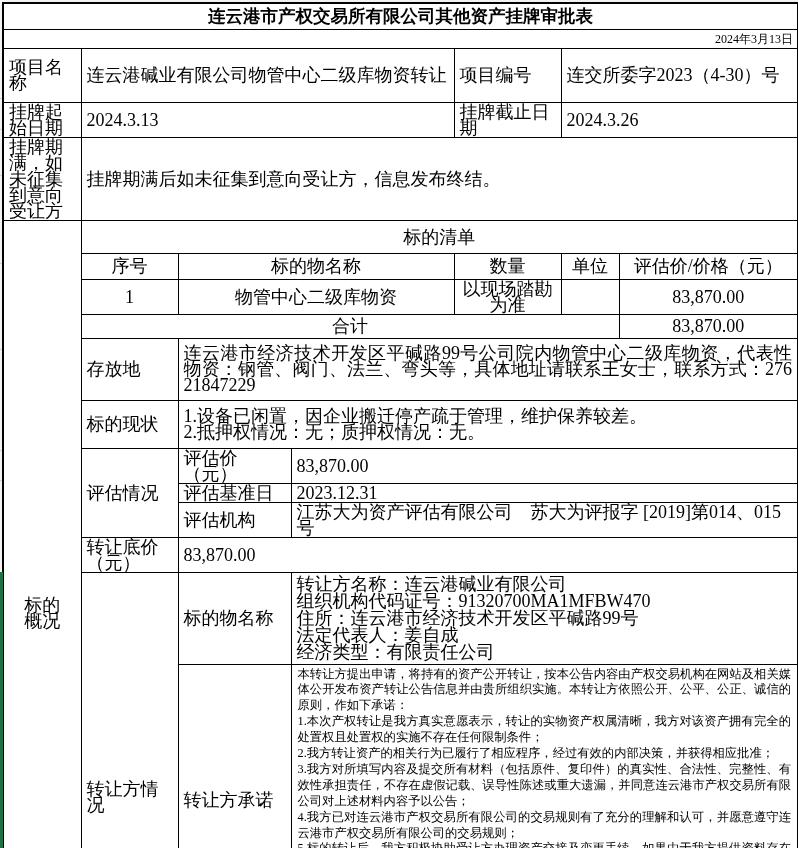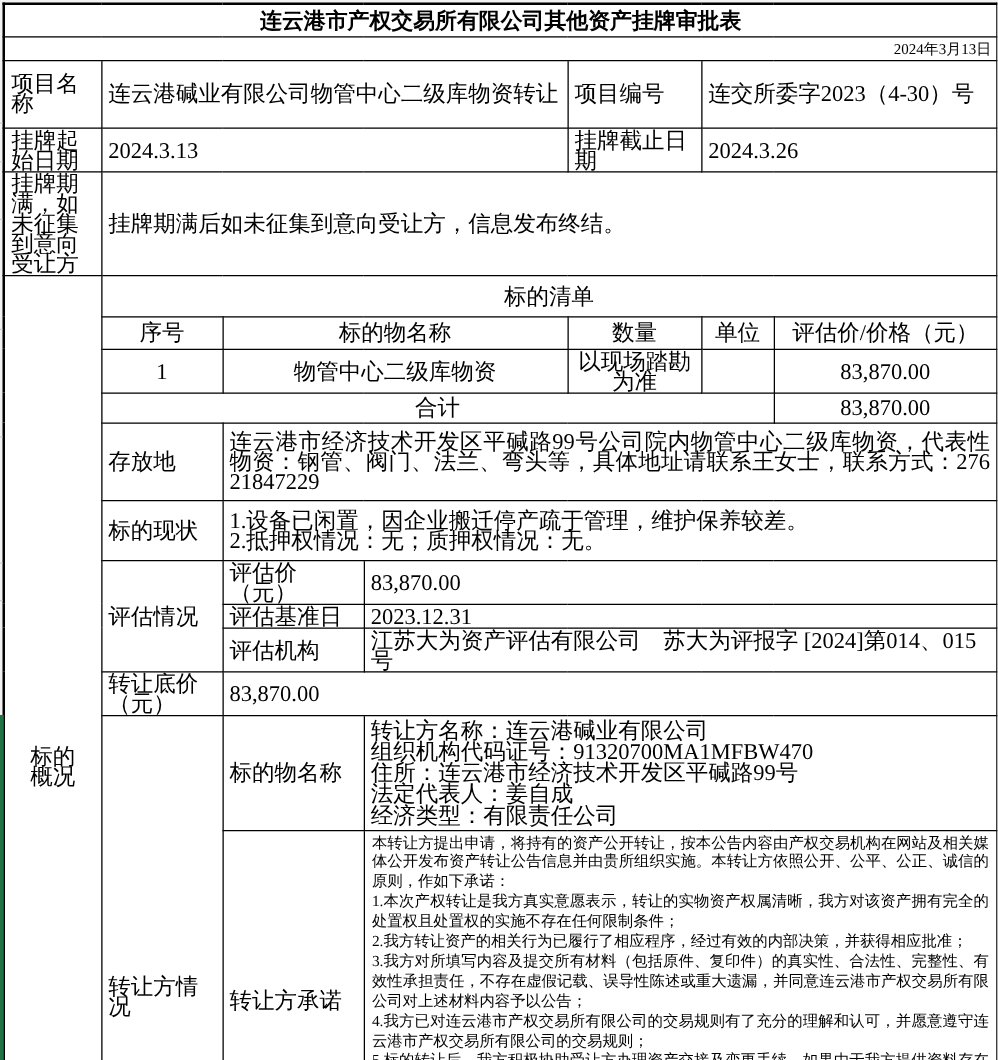--- a/index.html
+++ b/index.html
@@ -124,21 +124,21 @@
       <td rowspan="3">评估情况</td>
       <td>评估价（元）</td>
       <td colspan="4">83,870.00</td>
     </tr>
     <tr style="height:18px">
       <td>评估基准日</td>
       <td colspan="4">2023.12.31</td>
     </tr>
     <tr style="height:18px">
       <td>评估机构</td>
-      <td colspan="4">江苏大为资产评估有限公司　苏大为评报字 [2024]第014、015号</td>
+      <td colspan="4">江苏大为资产评估有限公司　苏大为评报字 [2019]第014、015号</td>
     </tr>
 
     <tr style="height:30px">
       <td>转让底价（元）</td>
       <td colspan="5">83,870.00</td>
     </tr>
 
     <tr style="height:92px">
       <td rowspan="2" class="translabel nb">转让方情况</td>
       <td>标的物名称</td>

